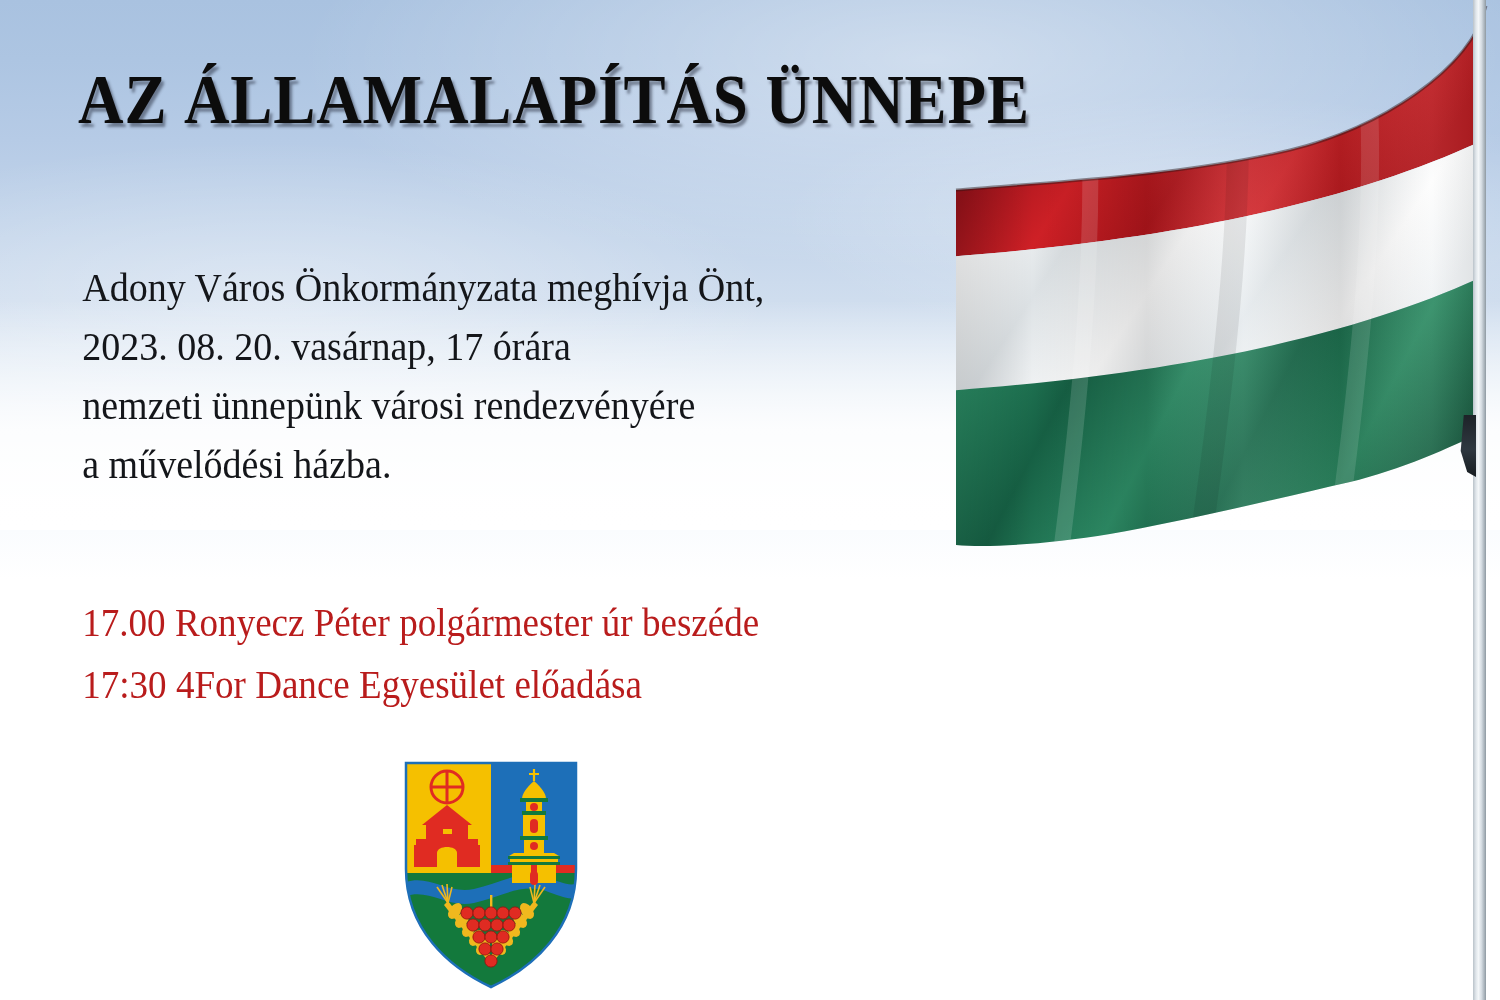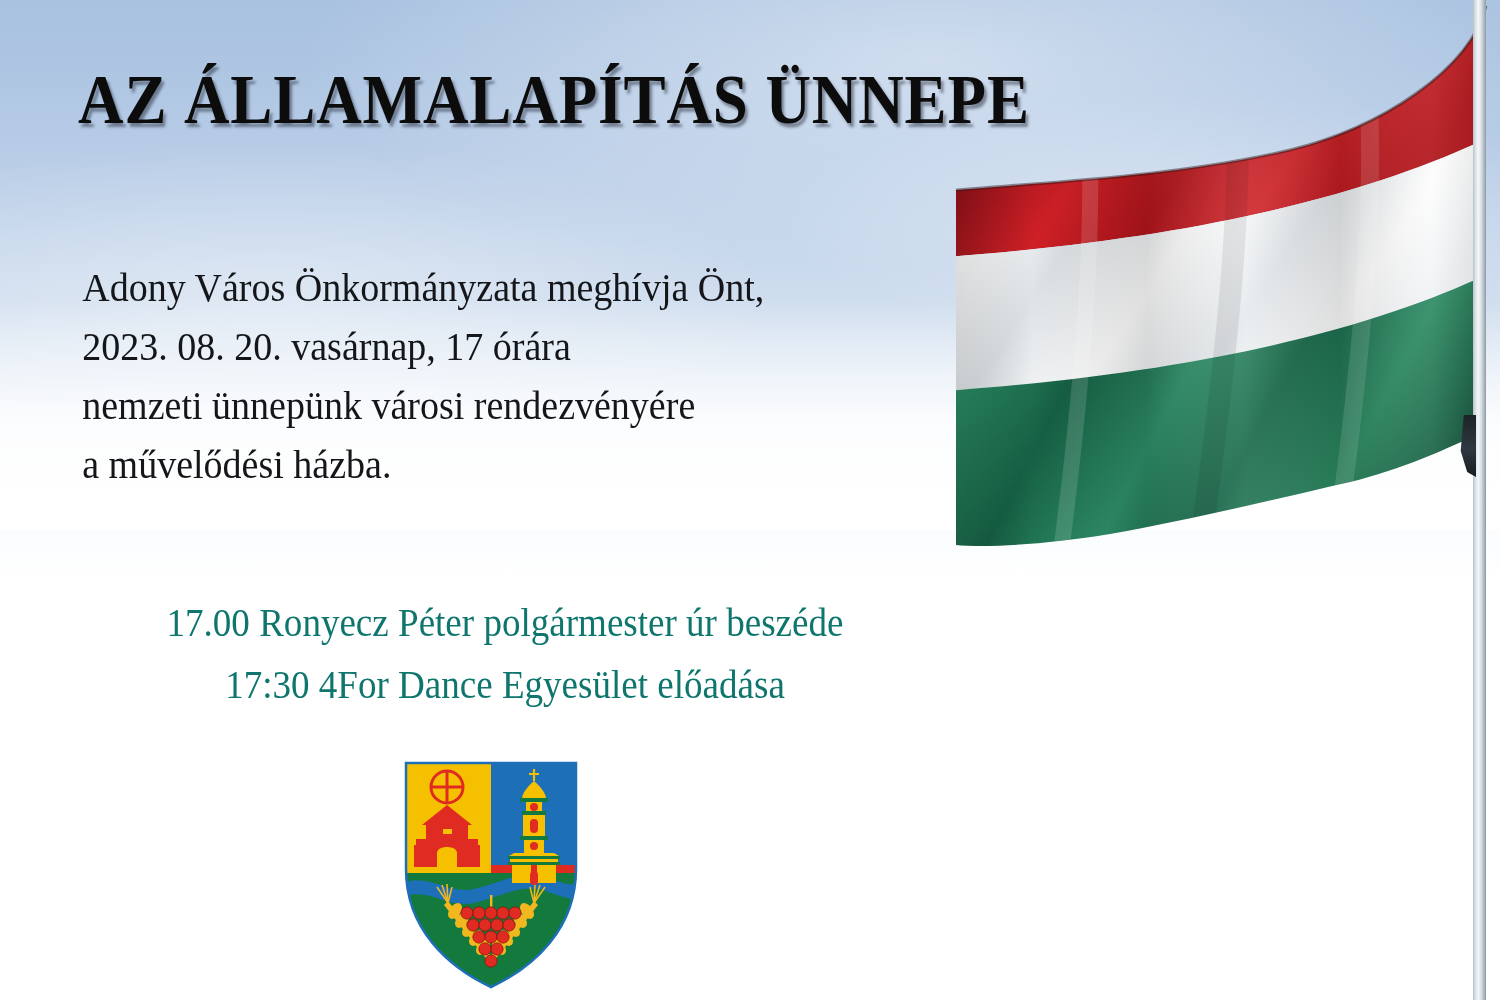--- a/index.html
+++ b/index.html
@@ -105,25 +105,24 @@
     line-height: 59px;
     color: #14161a;
   }
   .invite .ln { display: block; transform: scaleX(0.95); }
 
   .program {
     position: absolute;
     left: 60px;
     top: 592px;
     width: 890px;
-    text-align: center;
     font-family: "Liberation Serif", "DejaVu Serif", serif;
     font-size: 39px;
     line-height: 62px;
-    color: #0f766e;
+    color: #b91c1c;
   }
   .program .ln { display: block; transform: scaleX(0.95); }
 
   
   .coa-panel {
     position: absolute;
     left: 404px;
     top: 750px;
     width: 174px;
     height: 242px;

